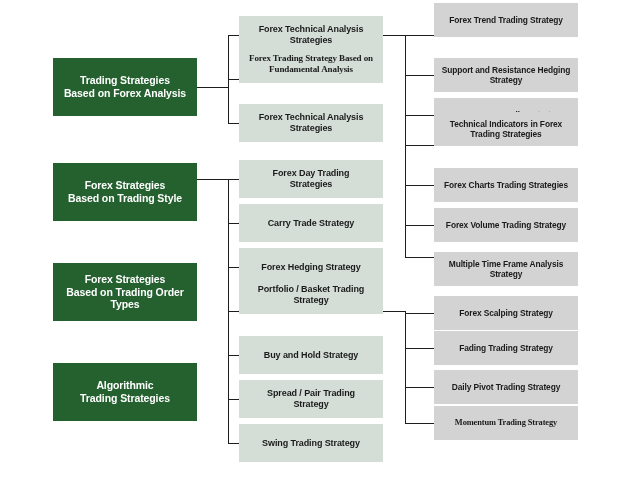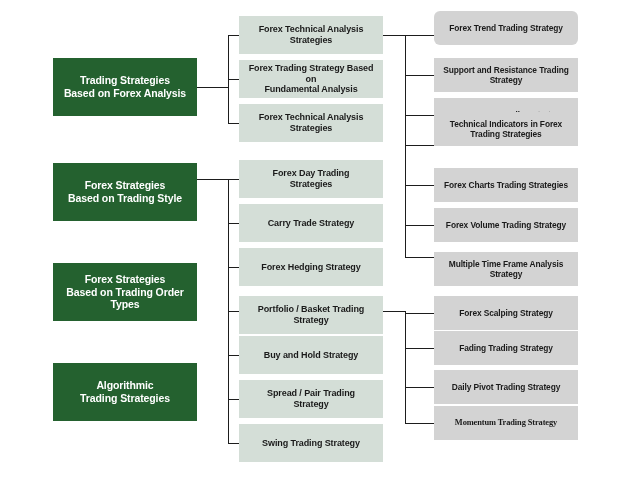--- a/index.html
+++ b/index.html
@@ -103,37 +103,37 @@
 Based on Forex Analysis</div>
   <div class="box cat" style="top:163px;">Forex Strategies
 Based on Trading Style</div>
   <div class="box cat" style="top:263px;">Forex Strategies
 Based on Trading Order Types</div>
   <div class="box cat" style="top:363px;">Algorithmic
 Trading Strategies</div>
 
   <div class="box mid" style="top:16px;">Forex Technical Analysis
 Strategies</div>
-  <div class="box mid" style="top:60px;">Forex Trading Strategy Based on
+  <div class="box mid" style="top:45px;font-family:Liberation Serif, serif;">Forex Trading Strategy Based on
 Fundamental Analysis</div>
   <div class="box mid" style="top:104px;">Forex Technical Analysis
 Strategies</div>
   <div class="box mid" style="top:160px;">Forex Day Trading
 Strategies</div>
   <div class="box mid" style="top:204px;">Carry Trade Strategy</div>
   <div class="box mid" style="top:248px;">Forex Hedging Strategy</div>
-  <div class="box mid" style="top:296px;">Portfolio / Basket Trading
+  <div class="box mid" style="top:276px;">Portfolio / Basket Trading
 Strategy</div>
   <div class="box mid" style="top:336px;">Buy and Hold Strategy</div>
   <div class="box mid" style="top:380px;">Spread / Pair Trading
 Strategy</div>
   <div class="box mid" style="top:424px;">Swing Trading Strategy</div>
 
-  <div class="box right" style="top:11px;border-radius:6px;">Forex Trend Trading Strategy</div>
-  <div class="box right" style="top:58px;">Support and Resistance Trading
+  <div class="box right" style="top:3px;">Forex Trend Trading Strategy</div>
+  <div class="box right" style="top:58px;">Support and Resistance Hedging
 Strategy</div>
   <div class="box right" style="top:98px;font-style:italic;">Forex Range Trading Strategy</div>
   <div class="box right" style="top:112px;">Technical Indicators in Forex
 Trading Strategies</div>
   <div class="box right" style="top:168px;">Forex Charts Trading Strategies</div>
   <div class="box right" style="top:208px;text-align:right;">Forex Volume Trading Strategy</div>
   <div class="box right" style="top:252px;">Multiple Time Frame Analysis
 Strategy</div>
   <div class="box right" style="top:296px;">Forex Scalping Strategy</div>
   <div class="box right" style="top:331px;">Fading Trading Strategy</div>

